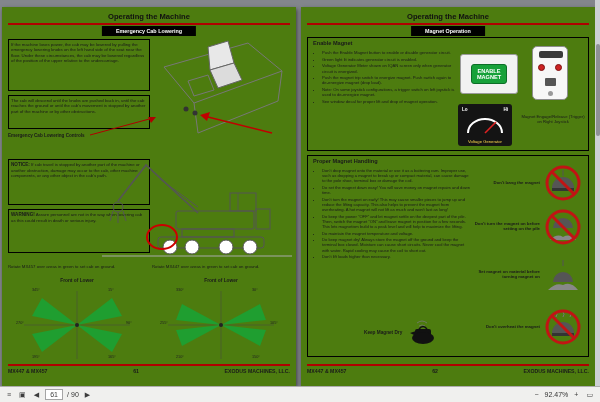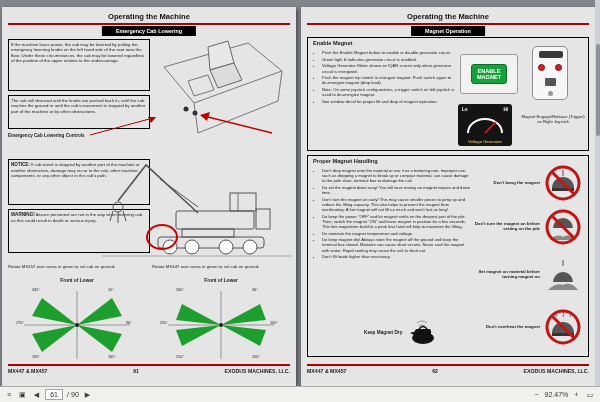--- a/index.html
+++ b/index.html
@@ -1,19 +1,19 @@
 <!DOCTYPE html>
 <html><head>
 <meta charset="utf-8">
 <style>
   *{margin:0;padding:0;box-sizing:border-box}
   html,body{width:600px;height:402px;overflow:hidden;font-family:"Liberation Sans",sans-serif}
   .viewer{position:relative;width:600px;height:402px;background:#83868c;overflow:hidden}
 
-  .page{position:absolute;top:7px;width:294px;height:379px;background:#e5e5e5;
+  .page{position:absolute;top:7px;width:294px;height:379px;background:#4d7c0f;
         box-shadow:1px 2px 4px rgba(0,0,0,.55);color:#1a1a1a;font-size:4.4px;line-height:1.25}
   .page.pl{left:2px}
   .page.pr{left:301px}
 
   .page-header{position:absolute;top:5px;left:0;right:0;text-align:center;font-size:7.6px;font-weight:bold;color:#111}
   .red-rule{position:absolute;left:6px;right:6px;height:1.5px;background:#b00000}
   .rule-top{top:16px}
   .rule-bottom{top:357px}
   .section-bar{position:absolute;top:19px;left:50%;transform:translateX(-50%);background:#000;color:#fff;
                font-weight:bold;font-size:5.4px;padding:1.5px 14px;white-space:nowrap}

